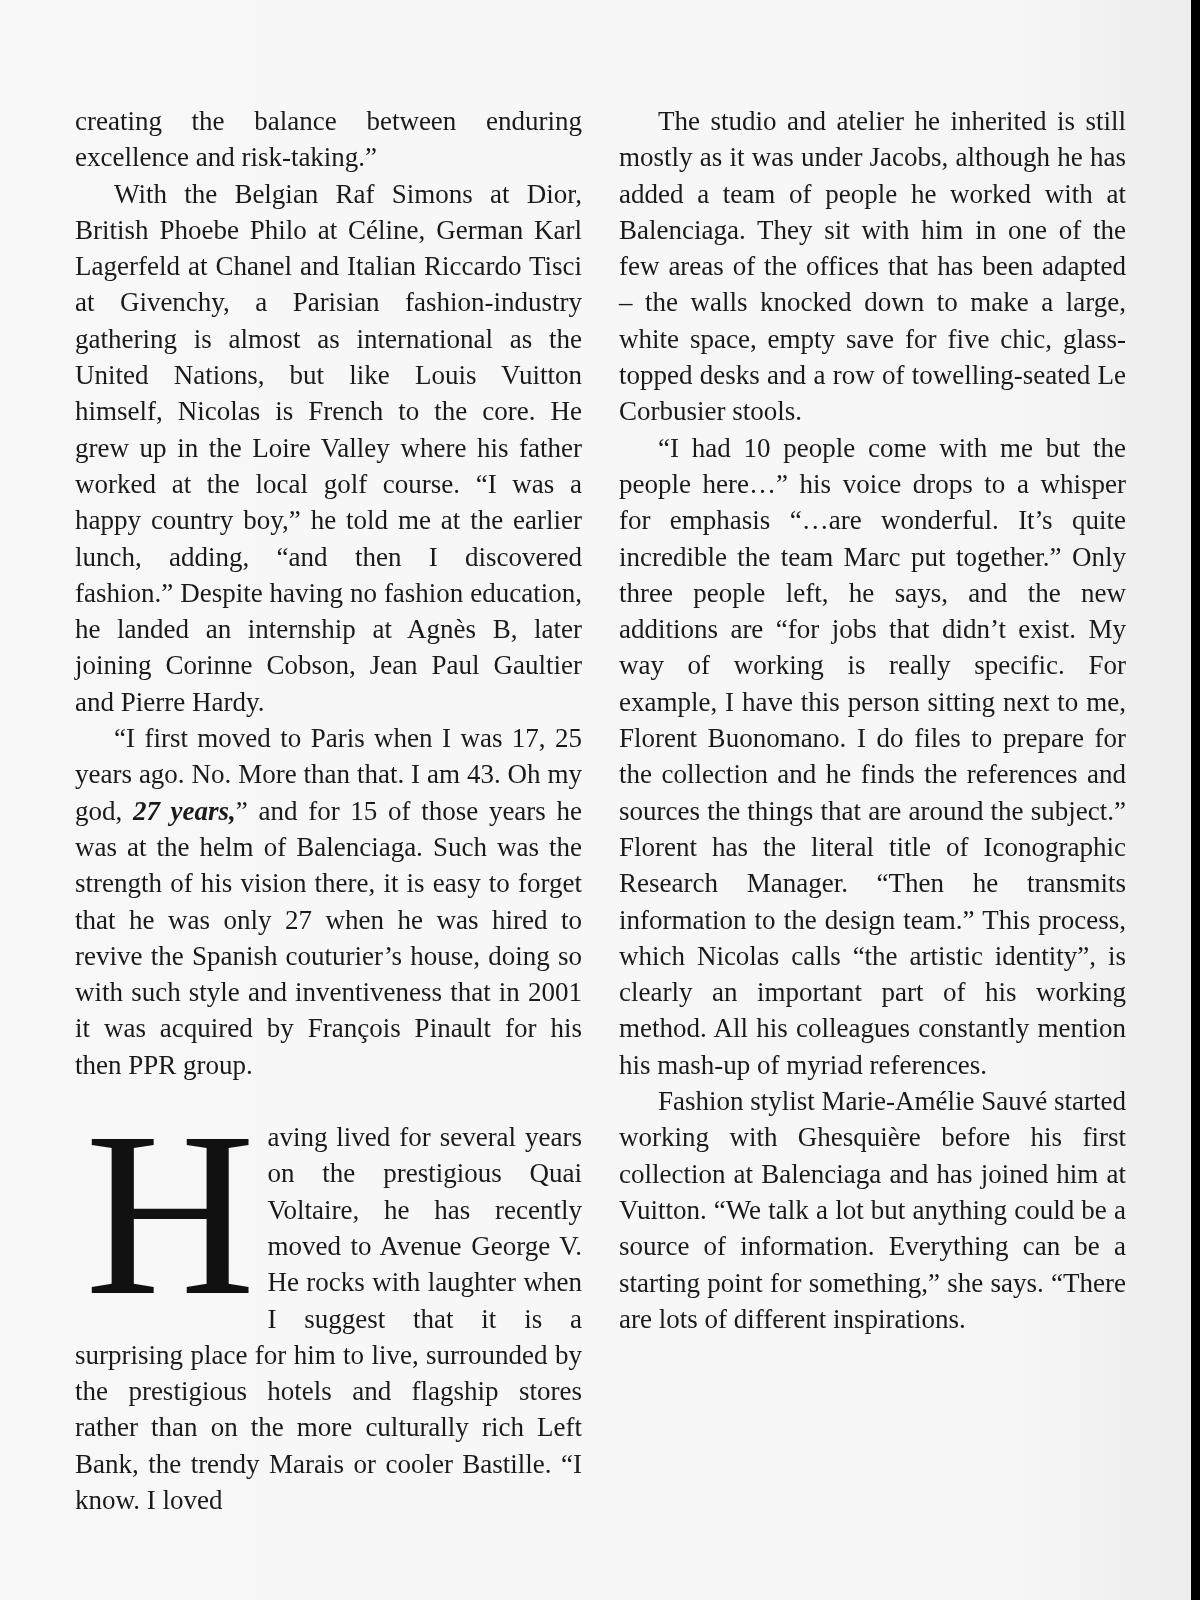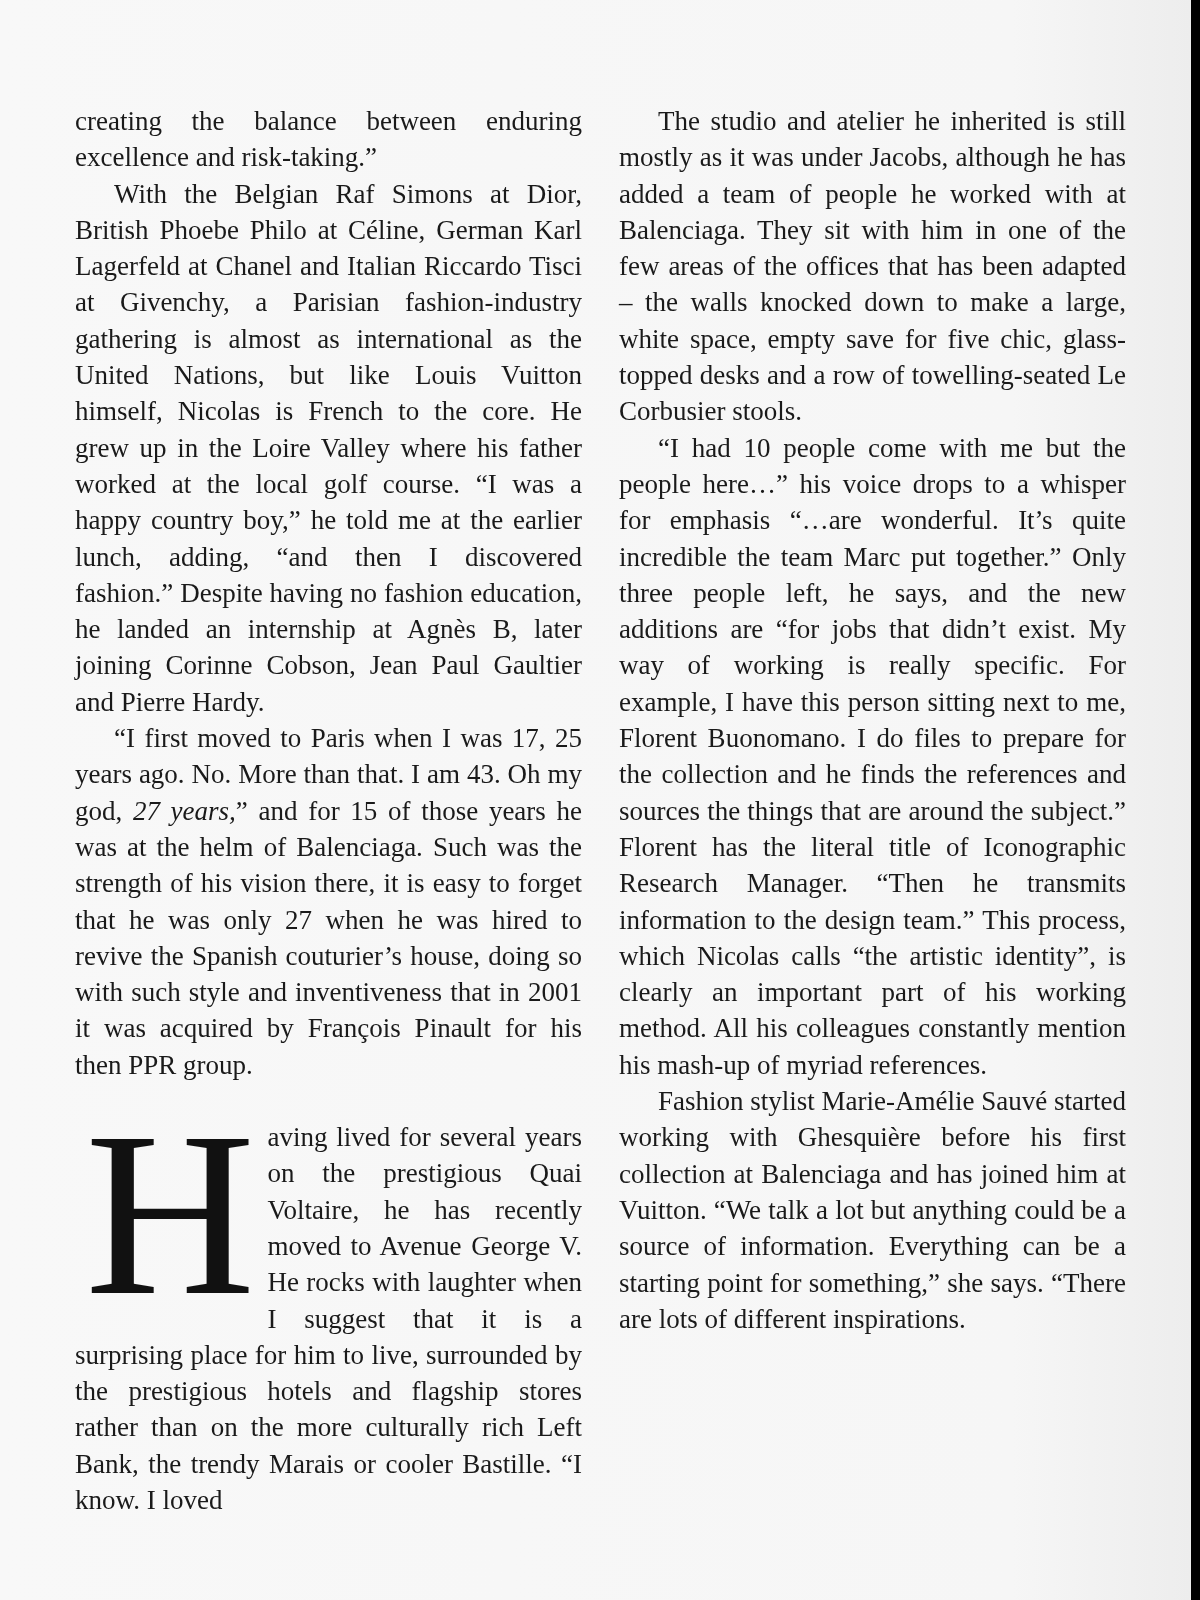--- a/index.html
+++ b/index.html
@@ -40,21 +40,21 @@
     text-align: justify;
     hyphens: none;
   }
   .col-left { left: 75px; }
   .col-right { left: 619px; }
   .column p {
     margin: 0;
     text-indent: 39px;
   }
   .column p.no-indent { text-indent: 0; }
-  .column p em { font-style: italic; }
+  .column p em { font-style: italic; font-weight: bold; }
   .dropcap-para {
     margin-top: 36px !important;
     text-indent: 0 !important;
   }
   .dropcap {
     float: left;
     font-family: "Liberation Serif", "DejaVu Serif", serif;
     font-size: 236px;
     line-height: 170px;
     height: 172px;

